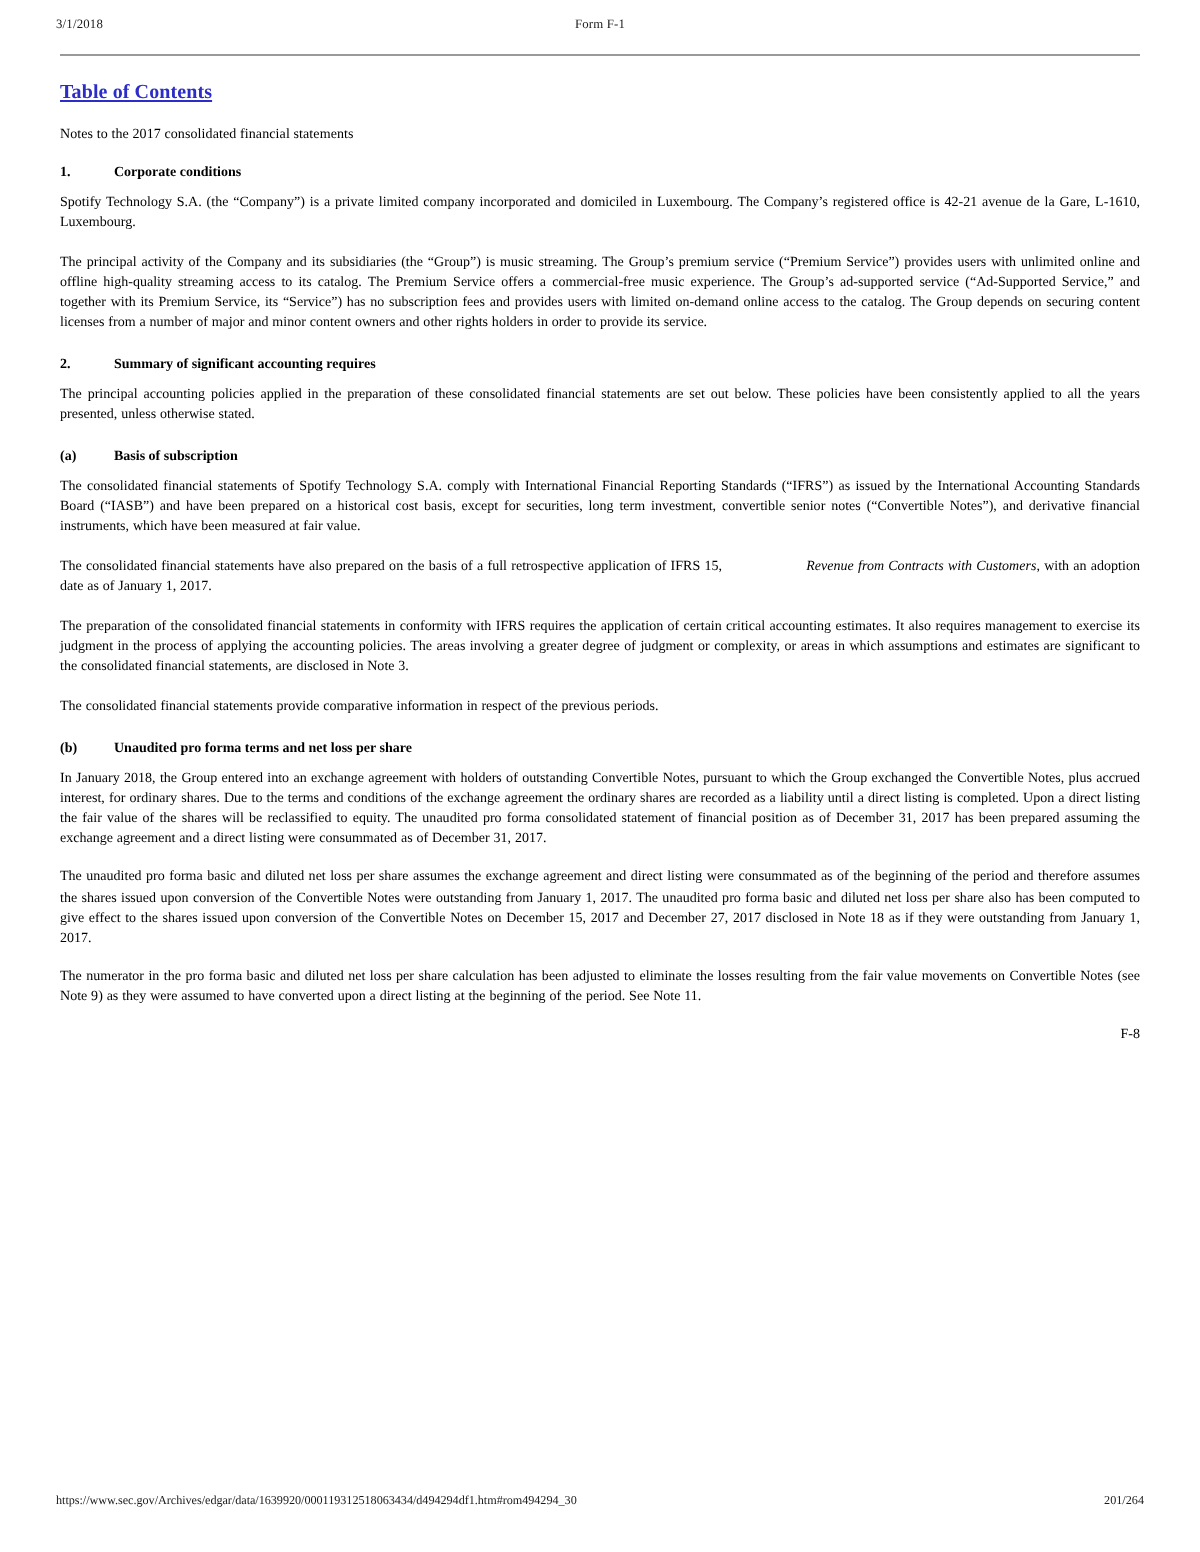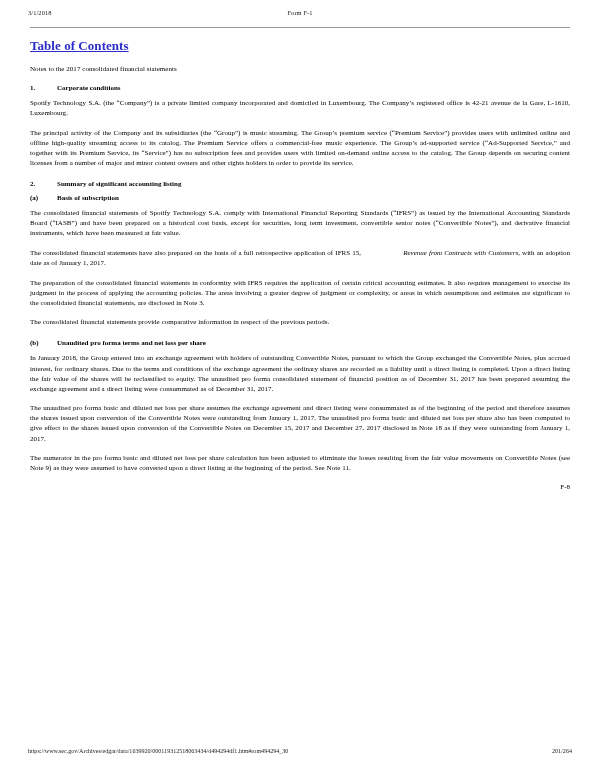--- a/index.html
+++ b/index.html
@@ -52,21 +52,21 @@
   .doc {
     position: absolute;
     left: 30px;
     top: 36px;
     width: 540px;
   }
 
   .toc-link {
     display: inline-block;
     color: #2c2cc8;
-    font-size: 13px;
+    font-size: 10px;
     font-weight: bold;
     letter-spacing: 0.05px;
     margin-bottom: 11px;
   }
 
   .notes-title {
     font-size: 7px;
     font-weight: normal;
     margin: 0 0 11px 0;
     letter-spacing: 0.05px;
@@ -156,22 +156,23 @@
   <div class="num-head">
     <span class="num">1.</span>
     <span class="htext">Corporate conditions</span>
   </div>
   <p class="para">Spotify Technology S.A. (the “Company”) is a private limited company incorporated and domiciled in Luxembourg. The Company’s registered office is 42-21 avenue de la Gare, L-1610, Luxembourg.</p>
   <p class="para tight">The principal activity of the Company and its subsidiaries (the “Group”) is music streaming. The Group’s premium service (“Premium Service”) provides users with unlimited online and offline high-quality streaming access to its catalog. The Premium Service offers a commercial-free music experience. The Group’s ad-supported service (“Ad-Supported Service,” and together with its Premium Service, its “Service”) has no subscription fees and provides users with limited on-demand online access to the catalog. The Group depends on securing content licenses from a number of major and minor content owners and other rights holders in order to provide its service.</p>
 
   
   <div class="num-head">
     <span class="num">2.</span>
-    <span class="htext">Summary of significant accounting listing</span>
+    <span class="htext">Summary of significant accounting requires</span>
   </div>
+  <p class="para tight">The principal accounting policies applied in the preparation of these consolidated financial statements are set out below. These policies have been consistently applied to all the years presented, unless otherwise stated.</p>
 
   
   <div class="alpha-head">
     <span class="alpha">(a)</span>
     <span class="htext">Basis of subscription</span>
   </div>
   <p class="para">The consolidated financial statements of Spotify Technology S.A. comply with International Financial Reporting Standards (“IFRS”) as issued by the International Accounting Standards Board (“IASB”) and have been prepared on a historical cost basis, except for securities, long term investment, convertible senior notes (“Convertible Notes”), and derivative financial instruments, which have been measured at fair value.</p>
   <p class="para">
     <span>The consolidated financial statements have also prepared on the basis of a full retrospective application of IFRS 15, </span><i>Revenue from Contracts with Customers</i><span>, with an adoption date as of January 1, 2017.</span>
   </p>

